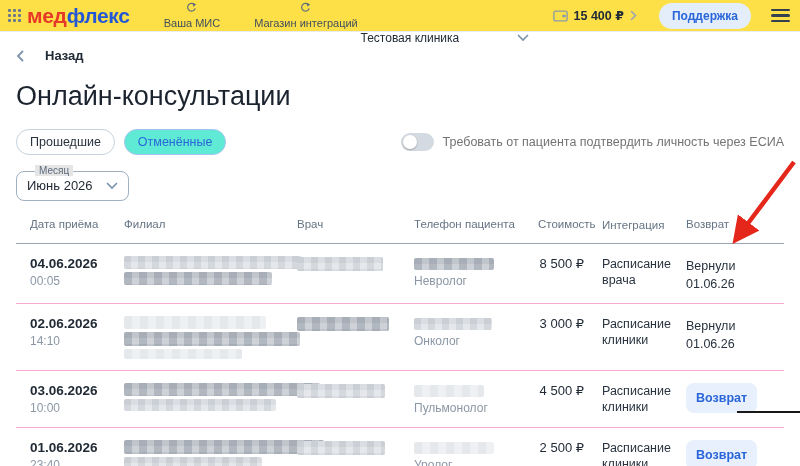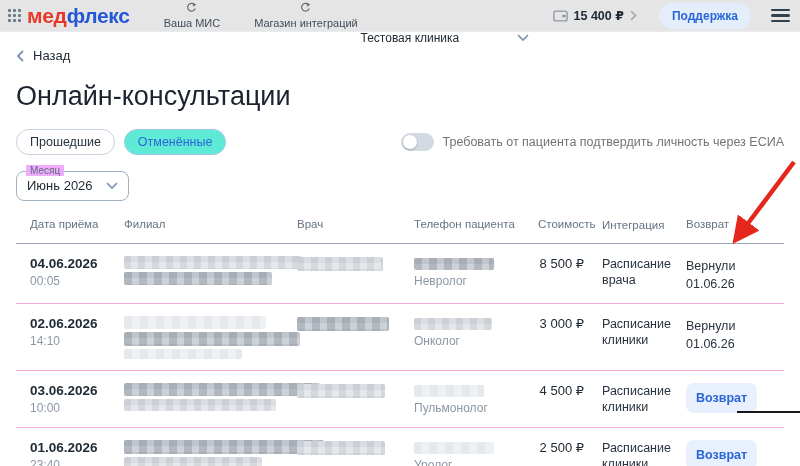--- a/index.html
+++ b/index.html
@@ -2,57 +2,57 @@
 <html><head>
 <meta charset="utf-8">
 <style>
   * { margin:0; padding:0; box-sizing:border-box; }
   html,body { width:800px; height:466px; background:#fff; overflow:hidden;
     font-family:"Liberation Sans","DejaVu Sans",sans-serif; color:#212b36; }
   .page { position:relative; width:800px; height:466px; }
 
   
   .topbar { height:32px; display:flex; align-items:center; padding:0 10px 0 8px;
-    border-bottom:1px solid #e8ecf0; background:#e5e5e5; }
+    border-bottom:1px solid #e8ecf0; background:#fde047; }
   .apps-grid { display:grid; grid-template-columns:repeat(3,3px); grid-gap:2px; margin-right:6px; cursor:pointer; }
   .apps-grid i { width:3px; height:3px; border-radius:1px; background:#6b7a8b; }
   .logo { font-size:21px; font-weight:bold; letter-spacing:-0.3px; cursor:pointer; }
   .logo .r { color:#e63928; } .logo .b { color:#2457d6; }
   .nav-item { display:flex; flex-direction:column; align-items:center; margin-left:34px;
     font-size:11px; color:#414e5c; cursor:pointer; line-height:1.1; }
   .nav-item svg { margin-bottom:1px; }
   .clinic { margin-left:auto; width:168px; display:flex; align-items:center; justify-content:space-between;
     font-size:12px; color:#212b36; cursor:pointer;margin-top:44px; }
   .balance { display:flex; align-items:center; gap:6px; margin-left:24px; cursor:pointer; }
   .balance .amt { font-size:12.5px; font-weight:bold; color:#212b36; }
   .support-btn { margin-left:22px; background:#e4eefb; color:#2b66d9; font-size:12px; font-weight:bold;
     border:none; border-radius:14px; padding:6px 13px; cursor:pointer; }
   .burger { margin-left:20px; display:flex; flex-direction:column; gap:3.5px; cursor:pointer; padding:3px 0; }
   .burger i { display:block; width:19px; height:2.3px; border-radius:2px; background:#33404d; }
 
   
   .content { padding:0 16px; position:relative; }
-  .back { margin-top:16px; display:inline-flex; align-items:center; gap:9px;
-    font-size:13px; font-weight:normal; color:#212b36; cursor:pointer; }
+  .back { margin-top:16px; display:inline-flex; align-items:center; gap:21px;
+    font-size:13px; font-weight:bold; color:#212b36; cursor:pointer; }
   .page-title { margin-top:15px; font-size:27px; font-weight:500; color:#1a232e; }
 
   .filter-row { margin-top:17px; display:flex; align-items:center; }
   .pill { display:inline-block; border:1px solid #c6d2de; border-radius:14px; background:#fff;
     padding:5px 13px; font-size:12.5px; color:#28333f; margin-right:9px; cursor:pointer; }
   .pill.active { background:#5eead4; border-color:#a3c4ee; color:#2b66d9; }
   .toggle-wrap { margin-left:auto; display:flex; align-items:center; gap:9px; }
   .toggle { width:33px; height:18px; border-radius:9px; background:#d4dae1; position:relative; cursor:pointer; flex:0 0 auto; }
   .toggle .knob { position:absolute; top:2px; left:2px; width:14px; height:14px; border-radius:50%;
     background:#fff; box-shadow:0 1px 2px rgba(0,0,0,0.25); }
   .toggle-label { font-size:12.5px; color:#737373; }
 
   .select { margin-top:16px; position:relative; width:113px; height:30px; border:1.4px solid #9fb0c0;
     border-radius:8px; display:flex; align-items:center; justify-content:space-between;
     padding:0 10px; cursor:pointer; background:#fff; }
-  .select .lab { position:absolute; top:-7px; left:9px; background:#f0abfc; padding:0 4px;
+  .select .lab { position:absolute; top:-7px; left:18px; background:#e5e5e5; padding:0 4px;
     font-size:10px; color:#5c6b7c; }
   .select .val { font-size:13px; font-weight:500; color:#1f2733; }
 
   
   .table { margin-top:11px; }
   .t-head, .t-row { display:grid; grid-template-columns:94px 173px 117px 124px 62px 86px 1fr; }
   .t-head { padding:6px 0 10px 14px; border-bottom:1px solid #9aa6b3; }
   .t-head > div { font-size:11.5px; color:#667484; }
   .t-row { padding:12px 0 11px 14px; border-bottom:1px solid #f9a8d4; min-height:54px; }
   .t-row:last-child { border-bottom:none; }

